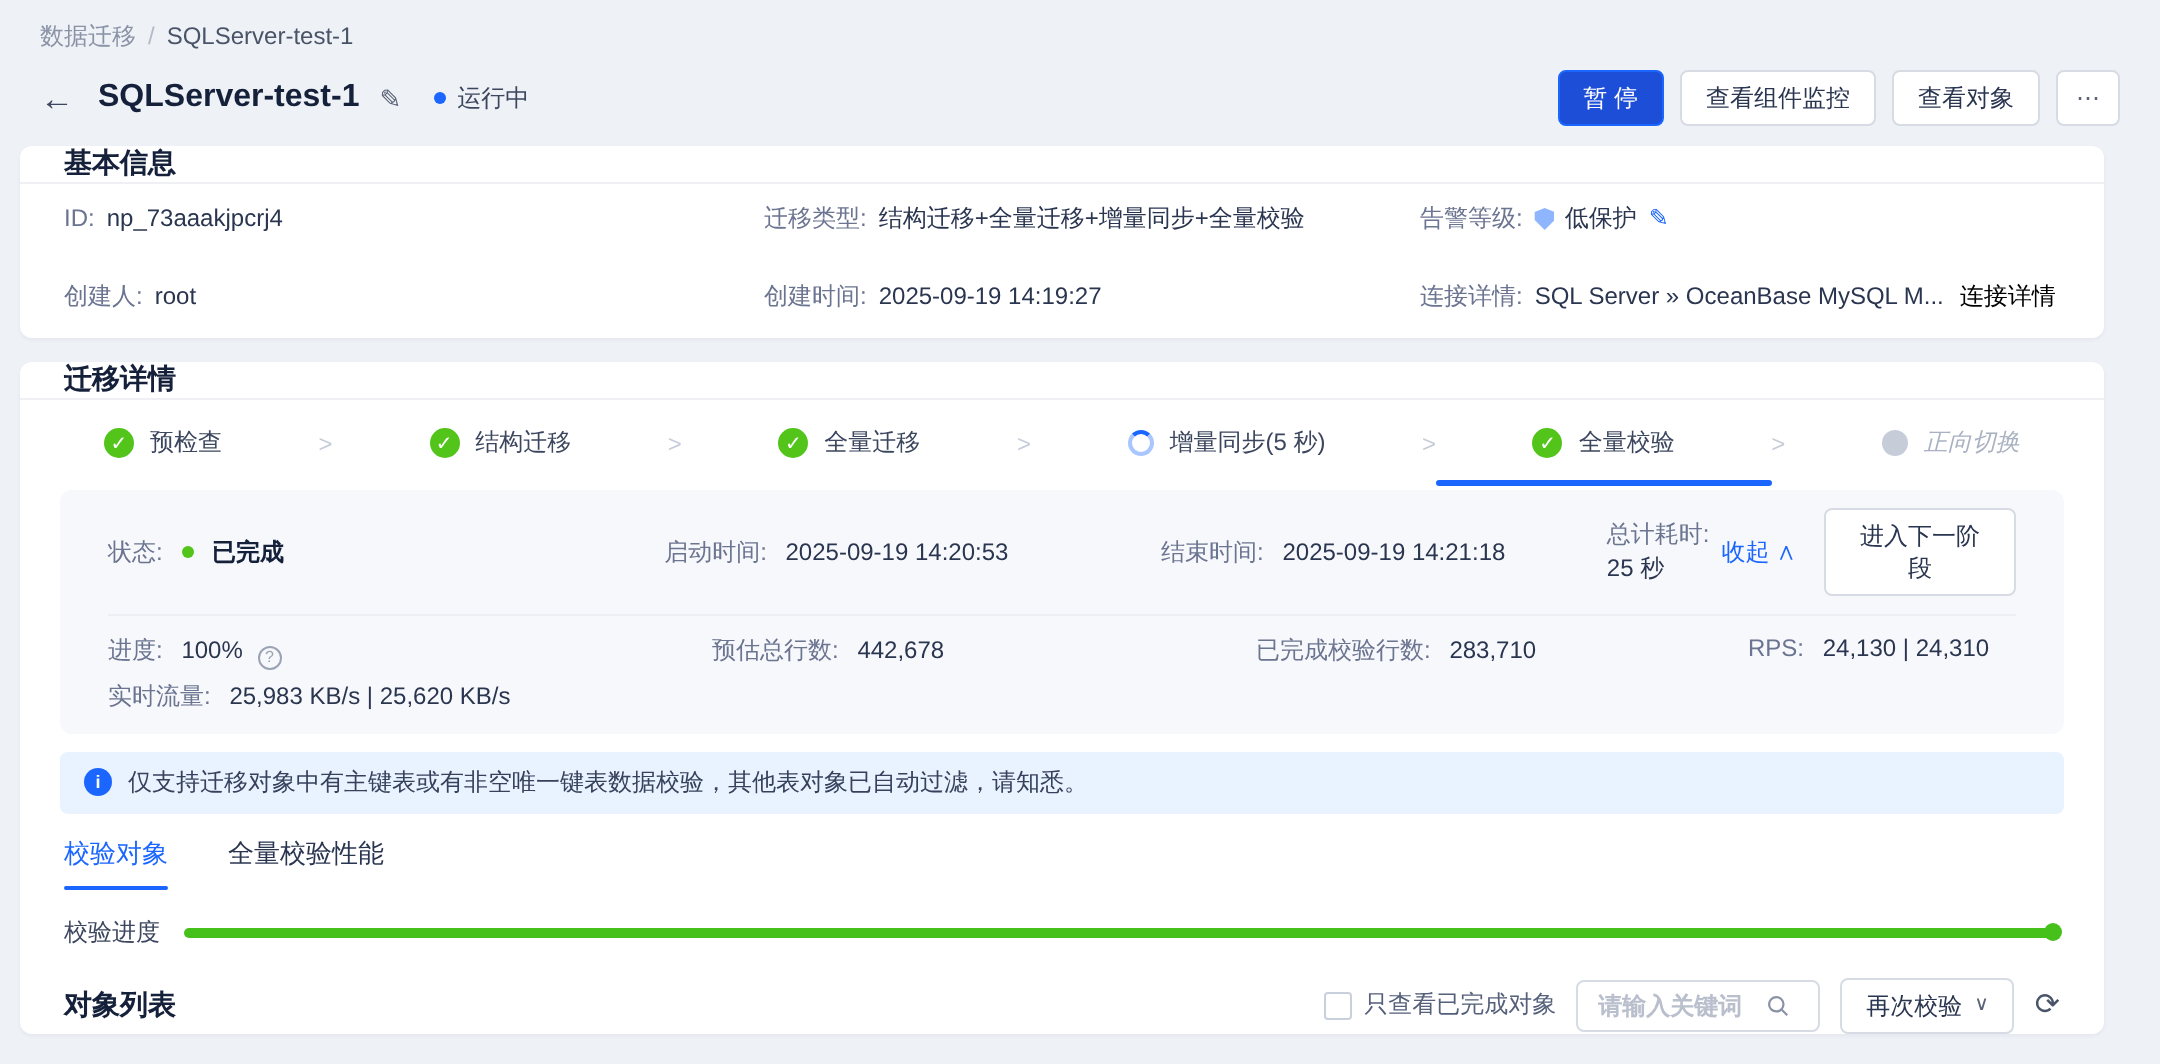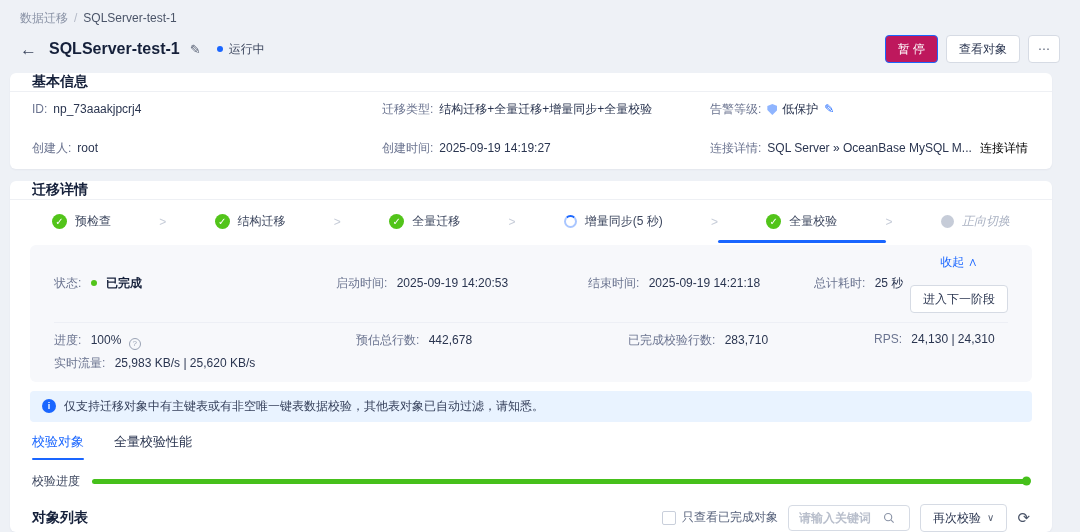--- a/index.html
+++ b/index.html
@@ -16,21 +16,21 @@
 
   .title-row { display:flex; align-items:center; padding:8px 20px 10px; }
   .back { font-size:17px; color:#3c465e; margin-right:12px; cursor:pointer; line-height:1; }
   .page-title { font-size:16px; font-weight:bold; color:#15203a; }
   .edit-pencil { margin-left:10px; color:#5b6477; font-size:13px; cursor:pointer; }
   .status { display:flex; align-items:center; margin-left:16px; font-size:12px; color:#3c465e; }
   .dot-blue { width:6px; height:6px; border-radius:50%; background:#1a66ff; margin-right:6px; }
   .header-actions { margin-left:auto; display:flex; gap:8px; }
   .btn { font-size:12px; padding:5px 12px; border-radius:4px; border:1px solid #d6dbe4;
          background:#fff; color:#2a3550; cursor:pointer; font-family:inherit; line-height:16px; }
-  .btn-primary { background:#be185d; border-color:#1a66ff; color:#fff; }
+  .btn-primary { background:#1d4ed8; border-color:#1a66ff; color:#fff; }
   .btn-more { padding:5px 9px; color:#5b6477; }
 
   
   .card { background:#fff; border-radius:6px; margin:0 28px 12px 10px;
           box-shadow:0 1px 2px rgba(30,40,70,.05); }
   .card-title { font-size:14px; font-weight:bold; color:#15203a; padding:0 22px;
                 border-bottom:1px solid #eef0f4; }
 
   .info-grid { display:grid; grid-template-columns:350px 328px 1fr; padding:9px 22px 12px; row-gap:22px; }
   .field { display:flex; align-items:center; line-height:17px; }
@@ -57,21 +57,21 @@
 
   
   .stats { background:#f7f8fb; border-radius:6px; margin:2px 20px 0; padding:0 24px; }
   .stats-row { display:flex; }
   .stats-row1 { align-items:center; padding:9px 0; }
   .stats-row2 { border-top:1px solid #edeff5; padding:9px 0 10px; align-items:flex-start;gap:20px; }
   .sc1 { width:282px; } .sc2 { width:252px; } .sc3 { width:226px; } .sc4 { flex:1; }
   .strong { color:#15203a; font-weight:bold; }
   .dot-green { width:6px; height:6px; border-radius:50%; background:#52c41a;
                display:inline-block; margin-right:6px; vertical-align:1px; }
-  .stats-actions { margin-left:auto; display:flex; align-items:center; gap:14px;flex-direction:column; }
+  .stats-actions { margin-left:auto; display:flex; align-items:center; gap:14px; }
   .collapse { color:#1a66ff; cursor:pointer; white-space:nowrap; }
   .subline { margin-top:5px; }
   .qmark { display:inline-flex; width:12px; height:12px; border:1px solid #9aa3b5; color:#9aa3b5;
            border-radius:50%; font-size:8px; align-items:center; justify-content:center;
            margin-left:4px; vertical-align:-2px; cursor:pointer; }
 
   
   .notice { margin:9px 20px 0; background:#e9f3ff; border-radius:4px; padding:7px 12px;
             font-size:12px; color:#36415c; display:flex; align-items:center; gap:8px; }
   .info-i { width:14px; height:14px; border-radius:50%; background:#1a66ff; color:#fff; flex:0 0 14px;
@@ -113,20 +113,21 @@
 <div class="title-row">
   <span class="back">←</span>
   <span class="page-title">SQLServer-test-1</span>
   <span class="edit-pencil">✎</span>
   <span class="status">
     <span class="dot-blue"></span>
     <span>运行中</span>
   </span>
   <div class="header-actions">
     <button class="btn btn-primary">暂 停</button>
+    <button class="btn">查看组件监控</button>
     <button class="btn">查看对象</button>
     <button class="btn btn-more">⋯</button>
   </div>
 </div>
 
 <div class="card">
   <div class="card-title">基本信息</div>
   <div class="info-grid">
     <div class="field">
       <span class="lbl">ID:</span>

